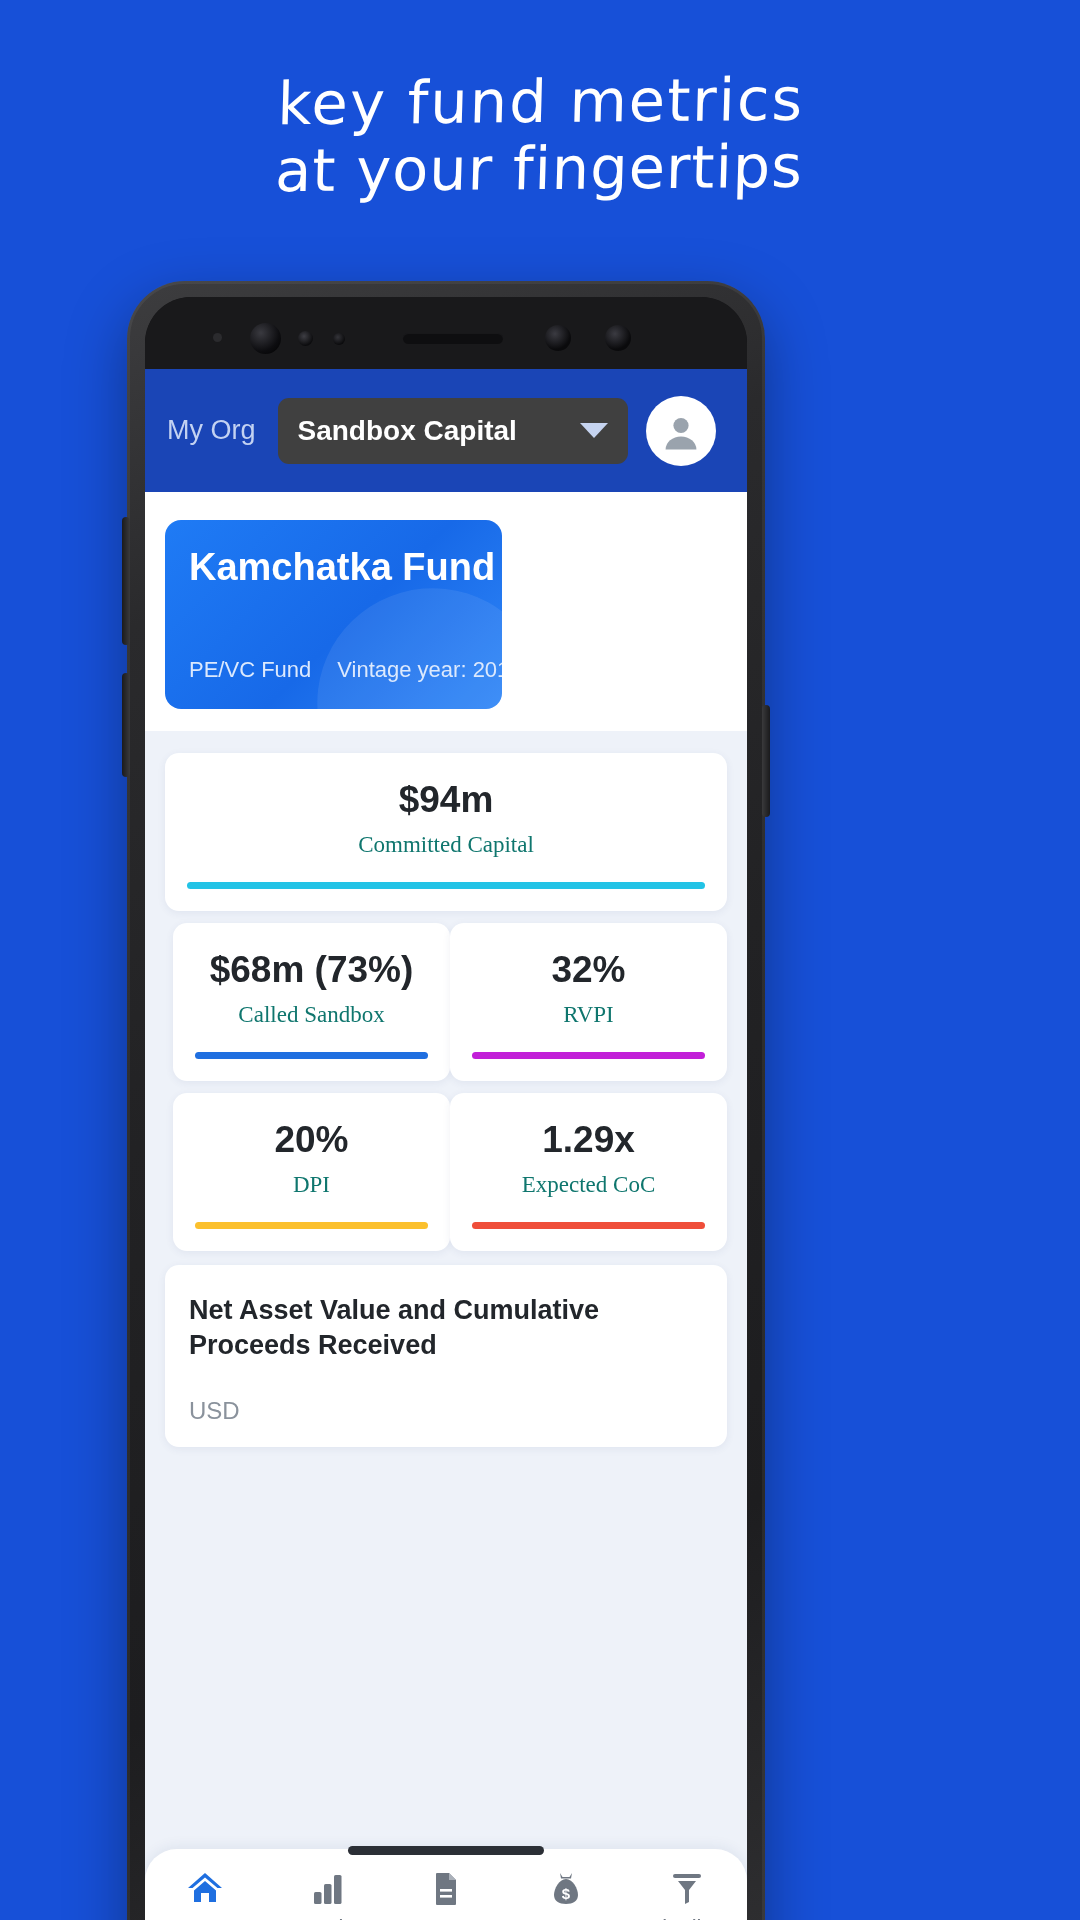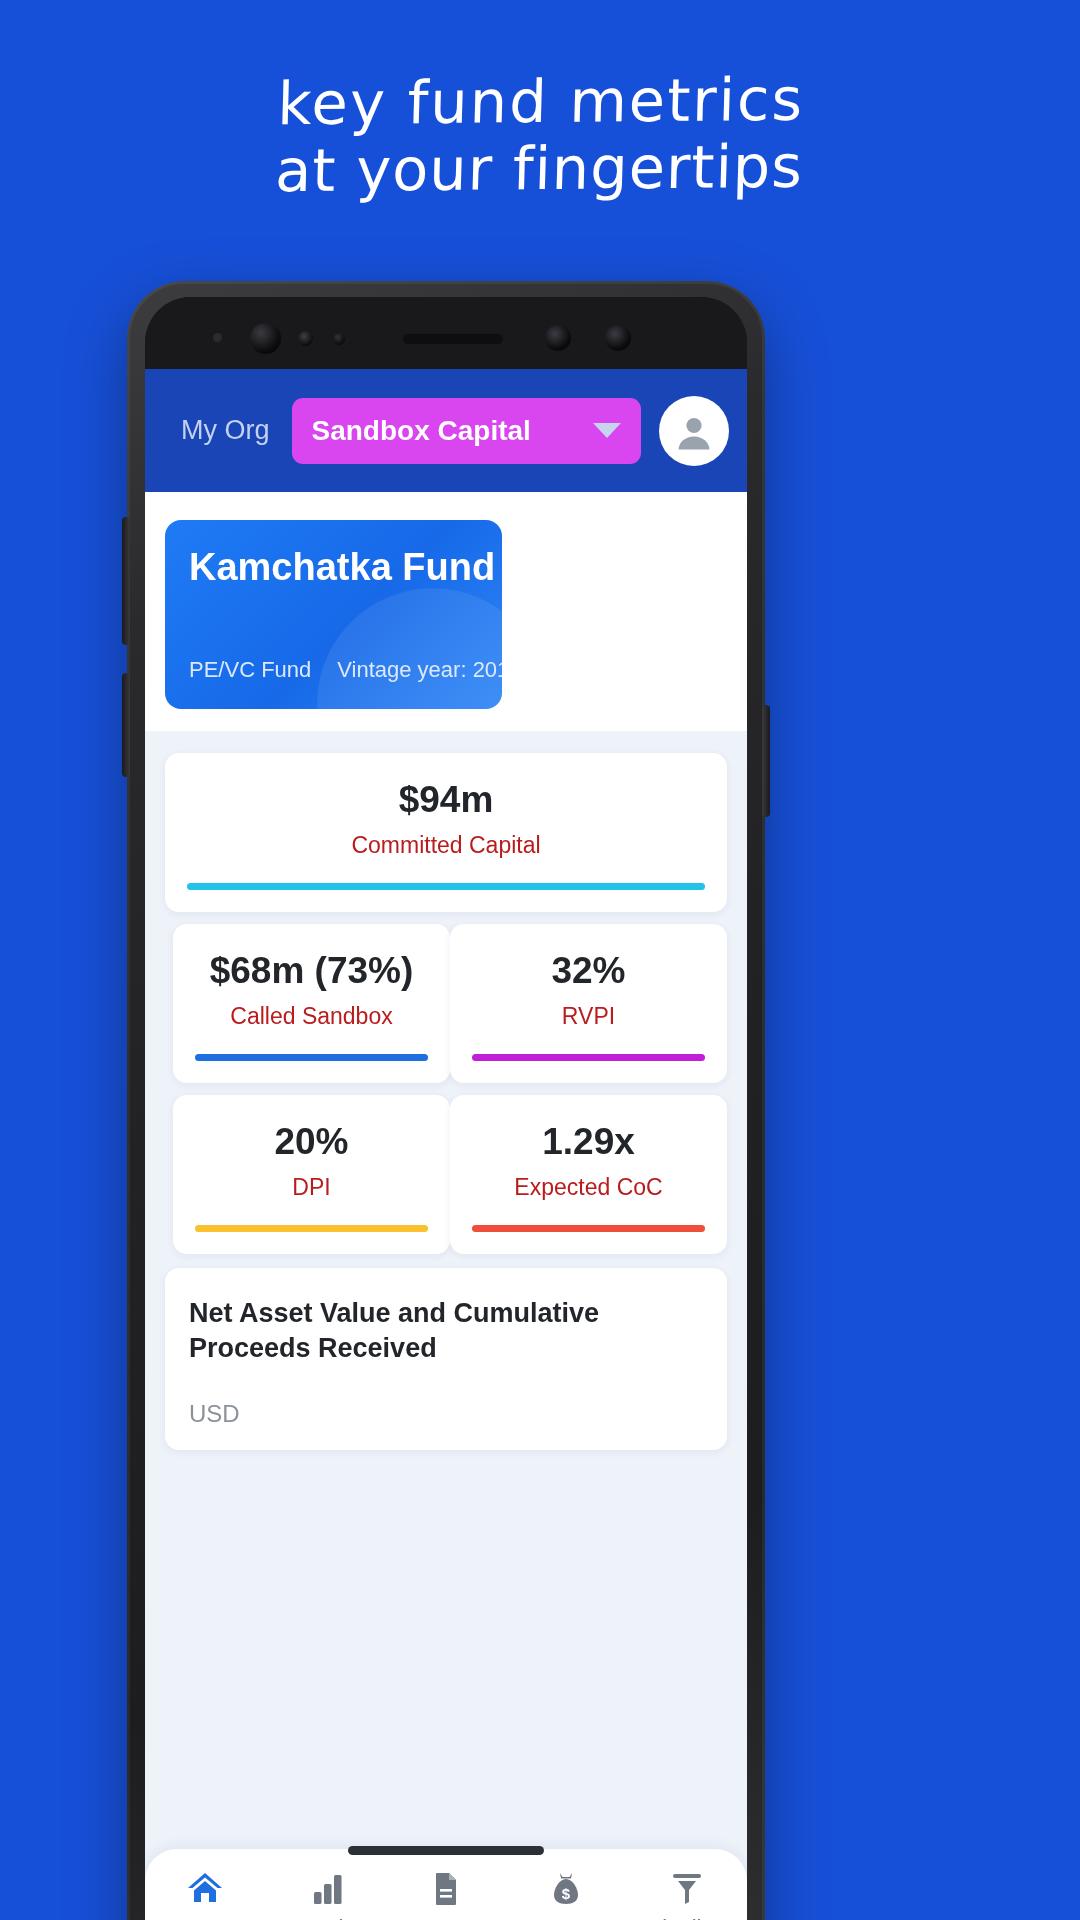--- a/index.html
+++ b/index.html
@@ -79,29 +79,29 @@
   
   .screen{
     position:absolute; left:0; top:72px;
     width:602px; height:1612px;
     background:#eef2f9; overflow:hidden;
   }
 
   
   .app-header{
     height:123px; background:#1a45b6;
-    display:flex; align-items:center; padding:0 18px;
+    display:flex; align-items:center; padding:0 4px;
     position:relative;
   }
   .myorg{
     color:#c3d2f2; font-size:27px; margin-left:18px; margin-right:22px;
     white-space:nowrap;
   }
   .org-select{
-    flex:1; height:66px; background:#d946ef; border-radius:11px;
+    flex:1; height:66px; background:#404040; border-radius:11px;
     display:flex; align-items:center; justify-content:space-between;
     padding:0 20px; max-width:350px;
   }
   .org-select .org-name{
     color:#ffffff; font-size:28px; font-weight:bold; white-space:nowrap;
   }
   .caret{
     width:0;height:0;border-left:14px solid transparent;
     border-right:14px solid transparent;border-top:15px solid #c6d4f0;
     margin-left:12px;
@@ -148,21 +148,21 @@
   .metric-card{
     background:#ffffff; border-radius:14px;
     box-shadow:0 2px 8px rgba(40,60,110,.07);
     padding:26px 22px 0 22px;
     display:flex; flex-direction:column; align-items:center;
   }
   .metric-card .value{
     font-size:37px; font-weight:bold; color:#22262b; white-space:nowrap;text-align:center;
   }
   .metric-card .label{
-    font-size:23px; color:#b91c1c; margin-top:11px; white-space:nowrap;
+    font-size:23px; color:#0f766e; margin-top:11px; white-space:nowrap;font-family:Liberation Serif, serif;
   }
   .metric-card .bar{
     height:7px; border-radius:4px; width:100%; margin-top:24px; margin-bottom:22px;
   }
   .metric-row{ display:flex; margin-top:12px;padding-left:8px; }
   .metric-row > .metric-card{ flex:1 1 0; min-width:0; }
 
   
   .chart-card{
     background:#ffffff; border-radius:14px;

